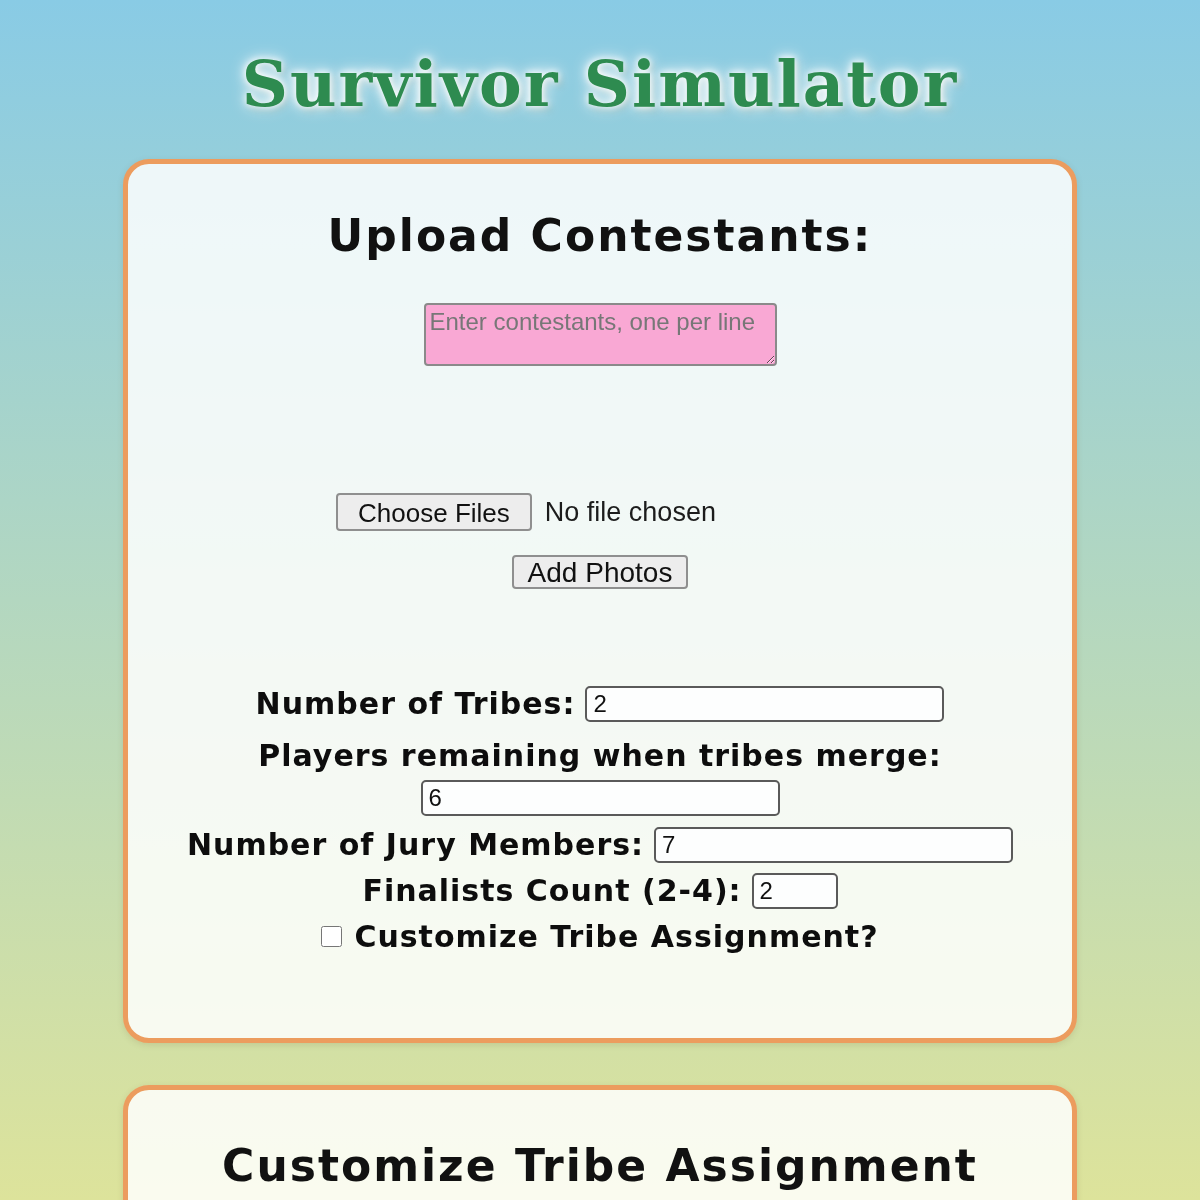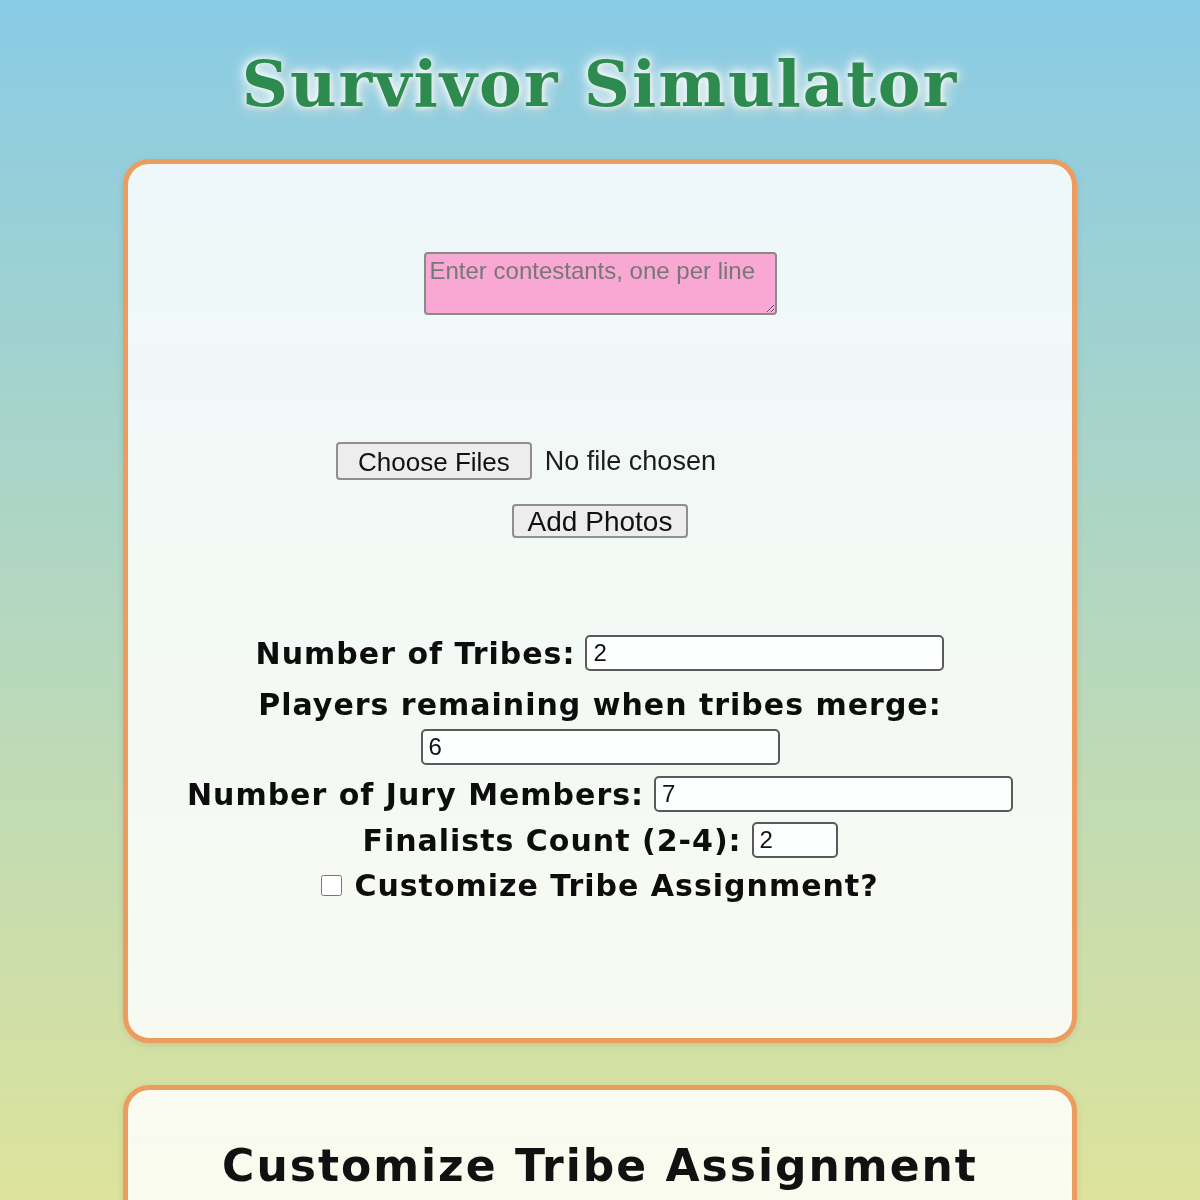--- a/index.html
+++ b/index.html
@@ -94,21 +94,21 @@
     color: #1c1c1c;
   }
   .btn-add-photos {
     margin-top: 24px;
     font-size: 28px;
     height: 34px;
     padding: 0 14px;
   }
   .field-row {
     display: flex;
-    align-items: center;
+    align-items: flex-start;
     gap: 10px;
     min-height: 36px;
   }
   .row-tribes    { margin-top: 97px; }
   .merge-label   { margin-top: 12px; line-height: 44px; }
   .row-merge-input { margin-top: 2px; }
   .row-jury      { margin-top: 11px; }
   .row-finalists { margin-top: 10px; }
   .row-checkbox  { margin-top: 10px; display: flex; align-items: center; gap: 12px; }
   .field-label {
@@ -143,20 +143,21 @@
     border-radius: 6px;
   }
 </style>
 </head>
 <body>
 
 <h1 class="page-title">Survivor Simulator</h1>
 
 <div class="card card-upload">
 
+  <h2 class="card-heading">Upload Contestants:</h2>
 
   <div class="contestants-box">
     <textarea class="contestants" placeholder="Enter contestants, one per line" style=""></textarea>
   </div>
 
   <div class="file-row">
     <button class="btn btn-choose">Choose Files</button>
     <span class="file-status">No file chosen</span>
   </div>
 

